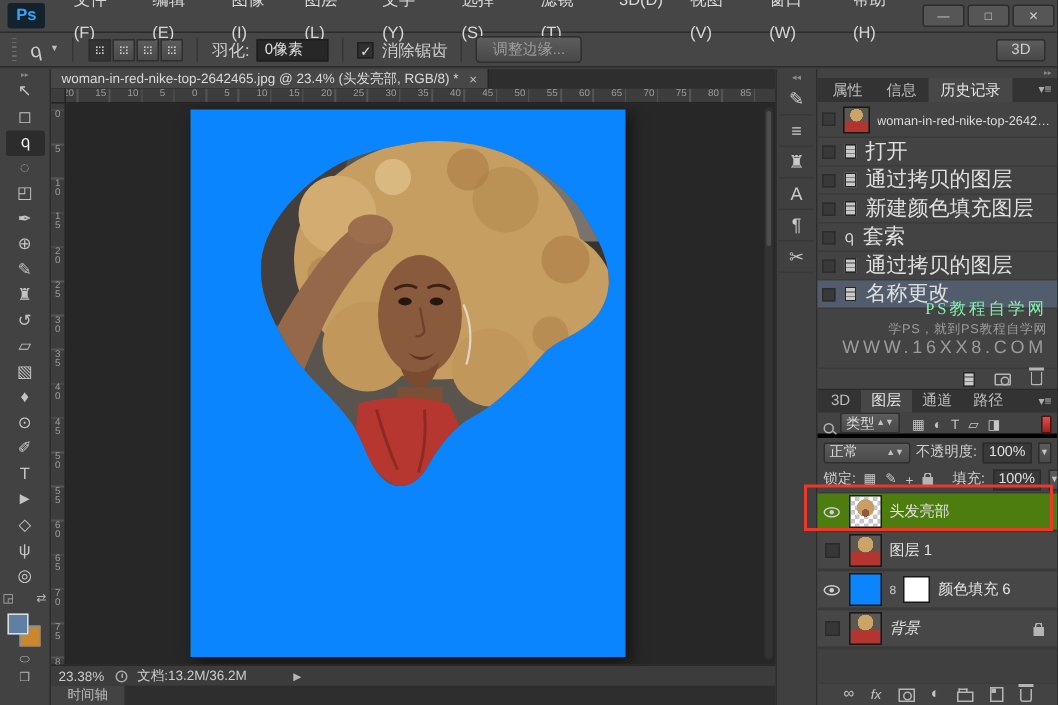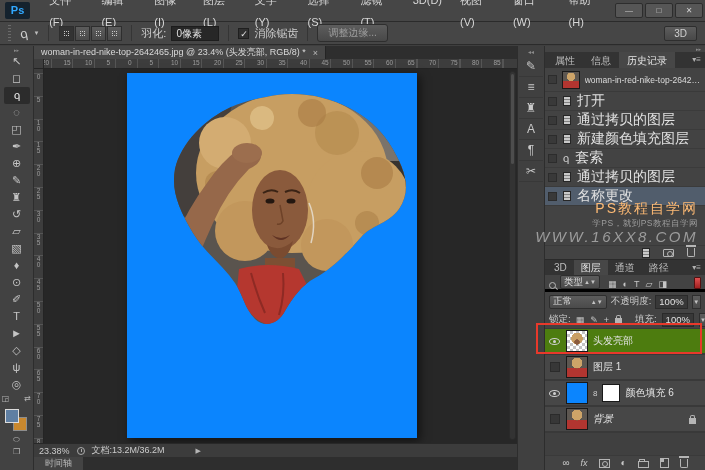--- a/index.html
+++ b/index.html
@@ -70,23 +70,23 @@
   .history{height:192px;position:relative;border-bottom:1px solid #2a2a2a;flex:none;}
   .snap-row{height:24px;display:flex;align-items:center;gap:5px;padding:0 3px;border-bottom:1px solid #3a3a3a;}
   .snap-src{width:9px;height:9px;background:#3a3a3a;border:1px solid #2c2c2c;}
   .snap-label{font-size:8.5px;color:#dcdcdc;overflow:hidden;text-overflow:ellipsis;white-space:nowrap;}
   .hist-item{height:19px;display:flex;align-items:center;gap:6px;padding-left:3px;border-bottom:1px solid #3b3b3b;}
   .hist-item.selected{background:#515d6c;}
   .hist-well{width:9px;height:9px;background:#393939;border:1px solid #2c2c2c;flex:none;}
   .hist-label{font-size:14px;color:#e0e0e0;white-space:nowrap;}
   .hist-lasso{color:#cfcfcf;font-size:11px;line-height:11px;transform:scaleX(-1);}
   .watermark{position:absolute;right:7px;top:132px;text-align:right;color:#9c9c9c;line-height:1.25;pointer-events:none;}
-  .wm1{font-size:14px;letter-spacing:2px;color:#fdba74;}
+  .wm1{font-size:11px;letter-spacing:2px;color:#86efac;font-family:Liberation Serif, serif;}
   .wm2{font-size:8.5px;letter-spacing:.5px;}
-  .wm3{font-size:15px;letter-spacing:2.5px;font-style:italic;}
+  .wm3{font-size:12px;letter-spacing:2.5px;}
   .hist-bottom{position:absolute;bottom:0;left:0;right:0;height:14px;border-top:1px solid #3a3a3a;display:flex;align-items:center;justify-content:flex-end;gap:13px;padding-right:10px;background:#434343;}
   
   .layers-tabs{height:15px;background:#333;display:flex;align-items:stretch;padding-left:2px;position:relative;flex:none;}
   .ltab{font-size:10px;color:#bdbdbd;padding:1px 7px 0;line-height:13px;}
   .ltab.active{background:#474747;color:#e6e6e6;}
   .filter-row{height:17px;display:flex;align-items:flex-end;gap:4px;padding:0 4px;border-bottom:3px solid #000000;flex:none;}
   .search-ico{width:7px;height:7px;border:1px solid #b5b5b5;border-radius:50%;position:relative;flex:none;}
   .search-ico::before{content:"";position:absolute;left:5px;top:5px;width:3px;height:1px;background:#b5b5b5;transform:rotate(45deg);}
   .dd{background:linear-gradient(#5c5c5c,#4a4a4a);border:1px solid #2e2e2e;border-radius:2px;color:#dcdcdc;font-size:9.5px;display:flex;align-items:center;padding:0 3px;height:14px;}
   .dd .ud{margin-left:auto;font-size:6px;color:#c3c3c3;}

